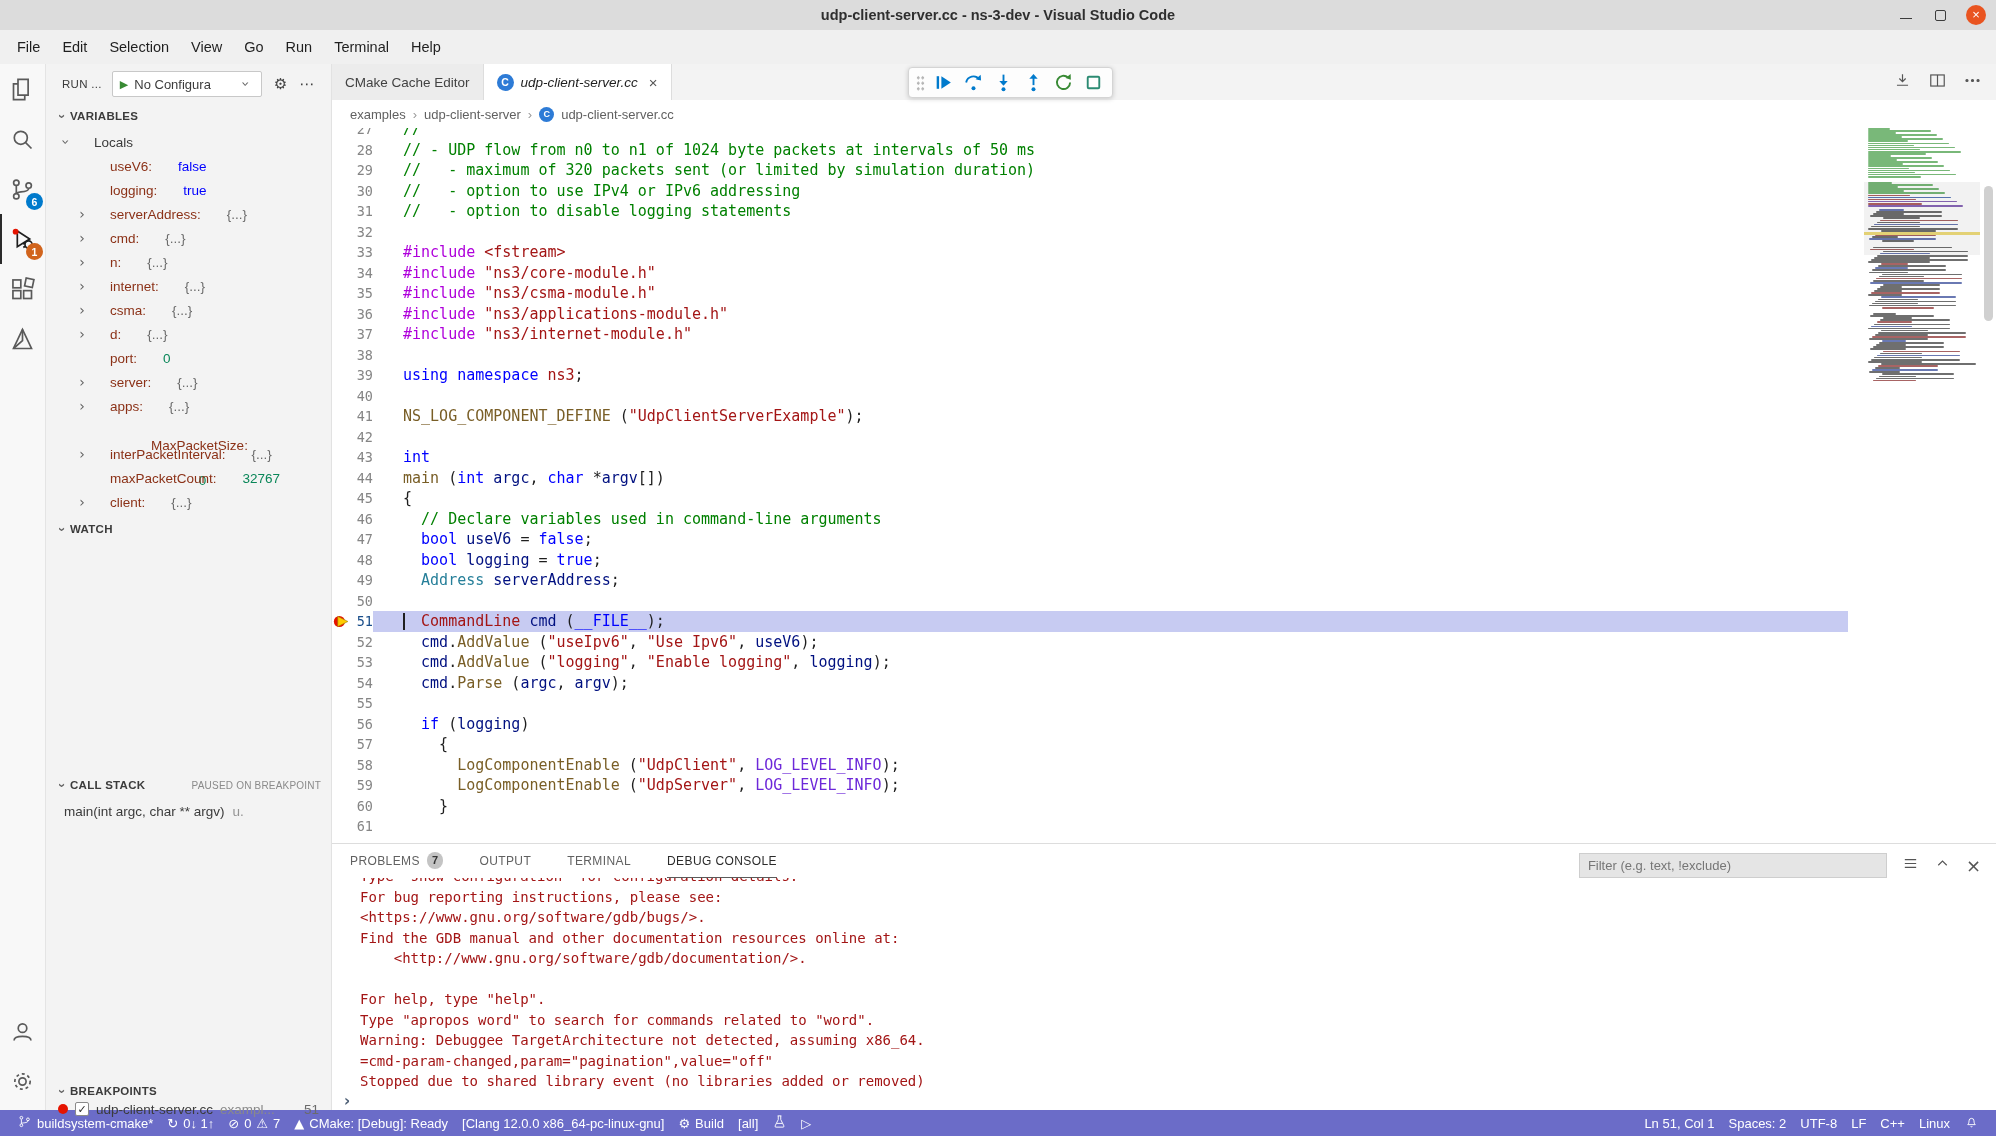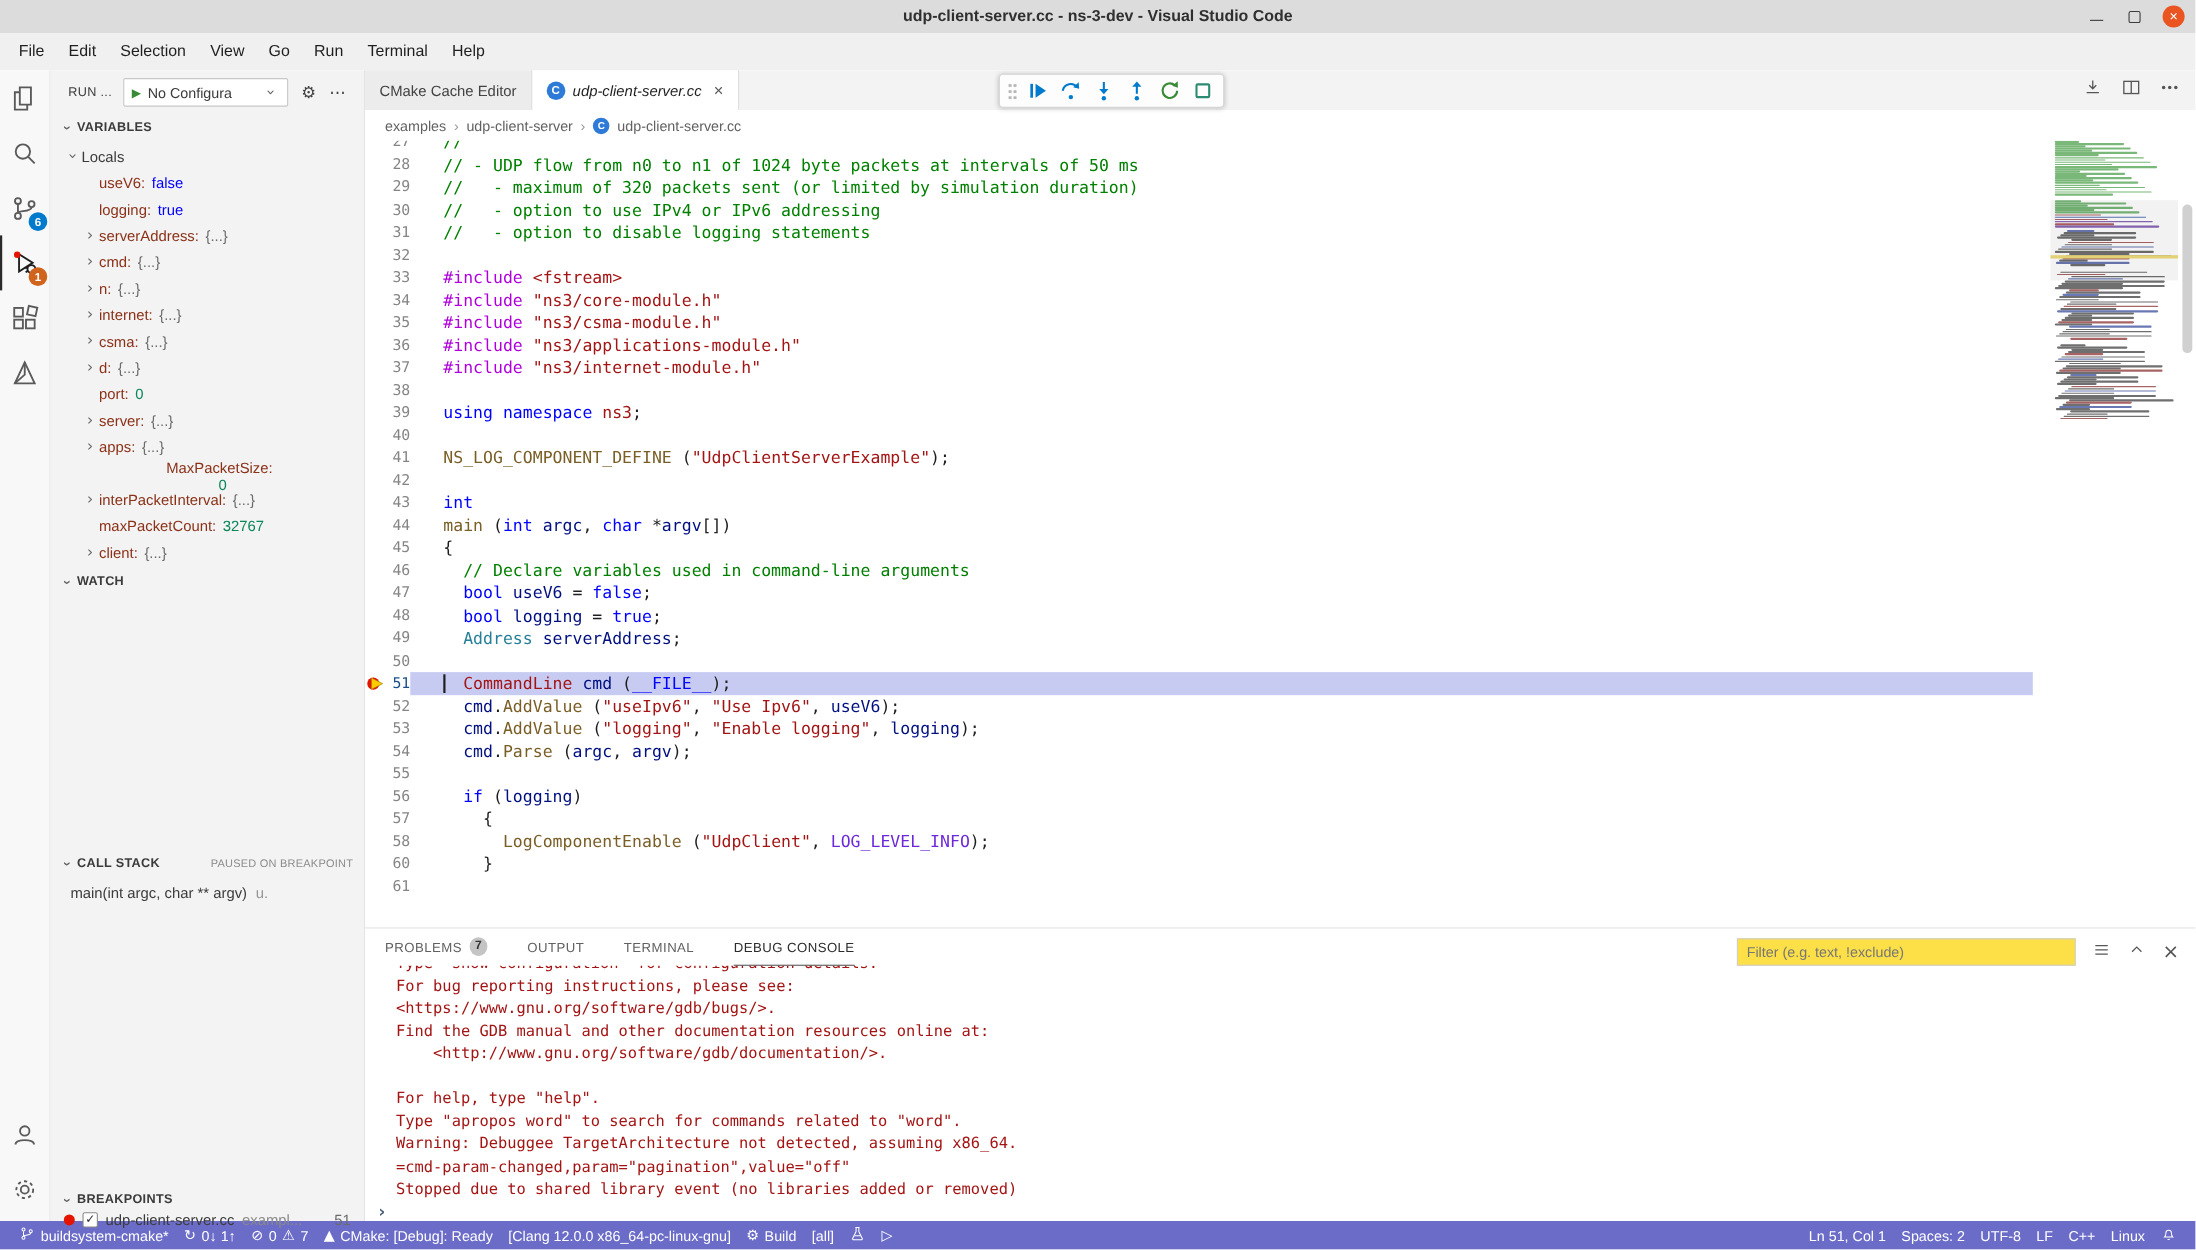--- a/index.html
+++ b/index.html
@@ -47,21 +47,21 @@
   .cfg-play { color:#388a34; font-size:11px; }
   .cfg-label { font-size:13px; color:#3b3b3b; white-space:nowrap; overflow:hidden; flex:1; }
   .chev { display:inline-block; width:16px; text-align:center; color:#646464; font-size:14px; font-family:"DejaVu Sans",sans-serif; }
   .chev.open { transform:rotate(90deg); }
   .sb-ico { margin-left:12px; color:#424242; font-size:15px; }
   .sb-header { position:absolute; left:0; right:0; height:24px; display:flex; align-items:center;
     padding-left:8px; font-size:11.5px; font-weight:700; color:#3b3b3b; letter-spacing:.3px; }
   .sb-chev { display:inline-block; transform:rotate(90deg); color:#646464; width:16px; text-align:center; font-size:13px; }
   .paused { margin-left:auto; margin-right:10px; font-size:10px; font-weight:400; color:#8a8a8a; letter-spacing:.2px; }
   .var-tree { position:absolute; top:66px; left:0; right:0; }
-  .tree-row { height:24px; display:flex; align-items:center; }
+  .tree-row { height:24px; display:flex; align-items:center;gap:20px; }
   .vname { color:#8b3117; margin-right:6px; white-space:nowrap; }
   .vname.scope { color:#3b3b3b; }
   .vval.kw { color:#0000ff; }
   .vval.num { color:#098658; }
   .vval.obj { color:#6b6b6b; }
   .cs-row { position:absolute; top:735px; left:0; right:0; height:24px; display:flex; align-items:center; padding:0 10px 0 18px; }
   .cs-frame { color:#3b3b3b; white-space:nowrap; }
   .cs-file { color:#949494; margin-left:8px; }
   .bp-row { position:absolute; top:1033px; left:0; right:0; height:24px; display:flex; align-items:center; padding:0 12px 0 12px; gap:7px; }
   .bp-check { width:14px; height:14px; border:1px solid #8a8a8a; background:#fff; border-radius:2px;
@@ -123,21 +123,21 @@
 
   
   .panel { height:267px; border-top:1px solid #ddd; display:flex; flex-direction:column; background:#fff; flex:none; }
   .panel-tabs { height:34px; display:flex; align-items:flex-end; padding-left:18px; gap:36px; flex:none; }
   .ptab { font-size:12px; letter-spacing:.4px; color:#616161; height:100%; display:flex; align-items:center;
     gap:7px; border-bottom:1.5px solid transparent; }
   .ptab.active { color:#2b2b2b; border-bottom-color:#5a5a5a; }
   .pbadge { background:#c4c4c4; color:#333; border-radius:9px; font-size:11px; padding:0 5px; height:17px;
     line-height:17px; font-weight:700; }
   .panel-right { margin-left:auto; display:flex; align-items:center; gap:15px; padding-right:15px; }
-  .filter-box { width:308px; height:25px; border:1px solid #cecece; background:#fde047; font-size:13px;
+  .filter-box { width:308px; height:25px; border:1px solid #cecece; background:#e5e5e5; font-size:13px;
     color:#767676; padding:0 8px; font-family:"Liberation Sans",sans-serif; }
   .filter-box::placeholder { color:#767676; }
   .panel-right svg { width:17px; height:17px; stroke:#555; fill:none; stroke-width:1.6; }
   .p-close { font-size:18px; color:#555; font-family:"DejaVu Sans",sans-serif; }
 
   .console { flex:1; overflow:hidden; font-family:"DejaVu Sans Mono", monospace; font-size:14px;
     line-height:20.5px; color:#a31515; padding:2px 0 0 28px; }
   .con-line { white-space:pre; height:20.5px; }
   .con-clip { margin-top:-14px; }
   .prompt-row { height:19px; display:flex; align-items:center; padding-left:0; margin-left:-16px; }
@@ -610,20 +610,25 @@
             </div>
             <div class="code-row">
               <span class="glyph"></span>
               <span class="ln">57</span>
               <span class="ltext"><span class="tk-pl">    {</span></span>
             </div>
             <div class="code-row">
               <span class="glyph"></span>
               <span class="ln">58</span>
               <span class="ltext"><span class="tk-pl">      </span><span class="tk-fn">LogComponentEnable</span><span class="tk-pl"> (</span><span class="tk-str">"UdpClient"</span><span class="tk-pl">, </span><span class="tk-cst">LOG_LEVEL_INFO</span><span class="tk-pl">);</span></span>
+            </div>
+            <div class="code-row">
+              <span class="glyph"></span>
+              <span class="ln">59</span>
+              <span class="ltext"><span class="tk-pl">      </span><span class="tk-fn">LogComponentEnable</span><span class="tk-pl"> (</span><span class="tk-str">"UdpServer"</span><span class="tk-pl">, </span><span class="tk-cst">LOG_LEVEL_INFO</span><span class="tk-pl">);</span></span>
             </div>
             <div class="code-row">
               <span class="glyph"></span>
               <span class="ln">60</span>
               <span class="ltext"><span class="tk-pl">    }</span></span>
             </div>
             <div class="code-row">
               <span class="glyph"></span>
               <span class="ln">61</span>
               <span class="ltext"></span>

